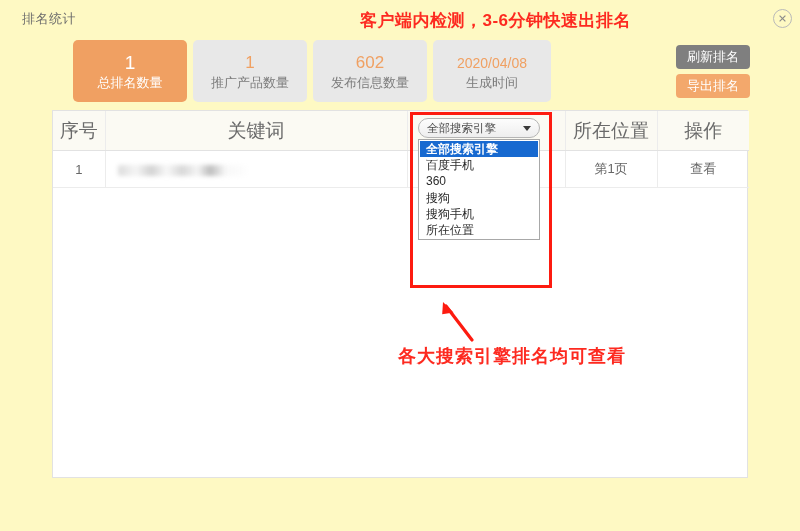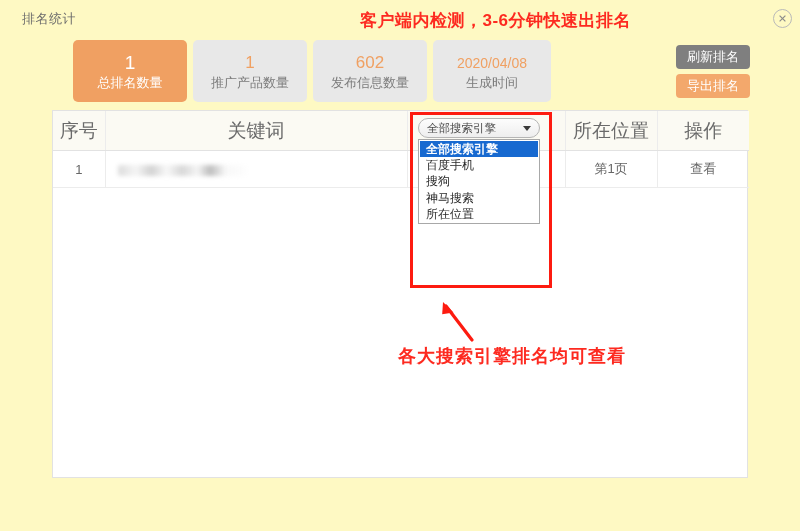--- a/index.html
+++ b/index.html
@@ -320,22 +320,23 @@
   </div>
 
   <div class="select-host">
     <div class="select-box">
       <span class="sel-text">全部搜索引擎</span>
       <span class="caret"></span>
     </div>
     <div class="option-list">
       <div class="option selected">全部搜索引擎</div>
       <div class="option">百度手机</div>
+      <div class="option">360</div>
       <div class="option">搜狗</div>
-      <div class="option">神马搜索</div>
+      <div class="option">搜狗手机</div>
       <div class="option">所在位置</div>
     </div>
   </div>
 
   <div class="red-box"></div>
 
   <div class="arrow-note">
     <svg width="46" height="42" viewBox="0 0 46 42">
       <path d="M40 40 L14 6" stroke="#fd1b10" stroke-width="3.2" stroke-linecap="round" fill="none"></path>
       <path d="M11 2 L21.5 12.5 L10.2 14.2 Z" fill="#fd1b10"></path>

